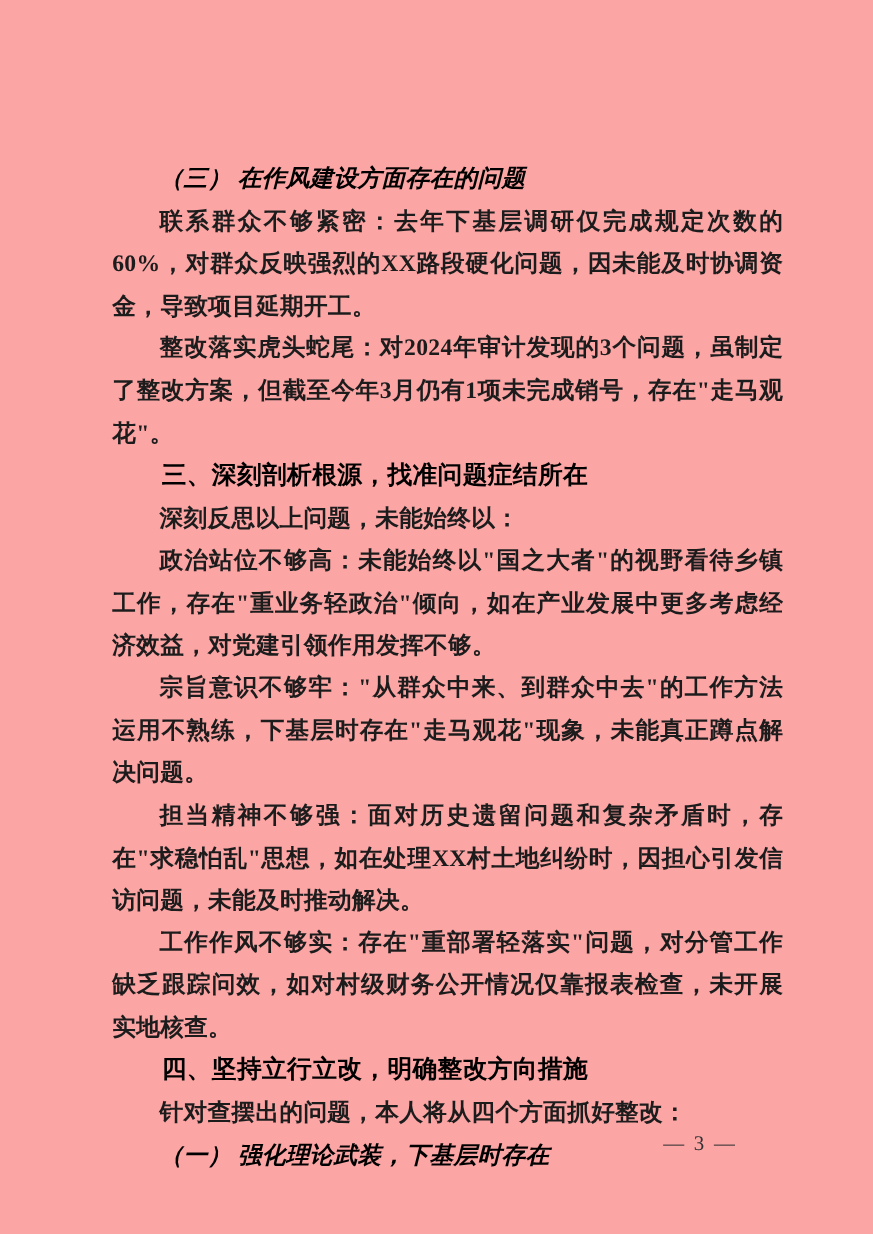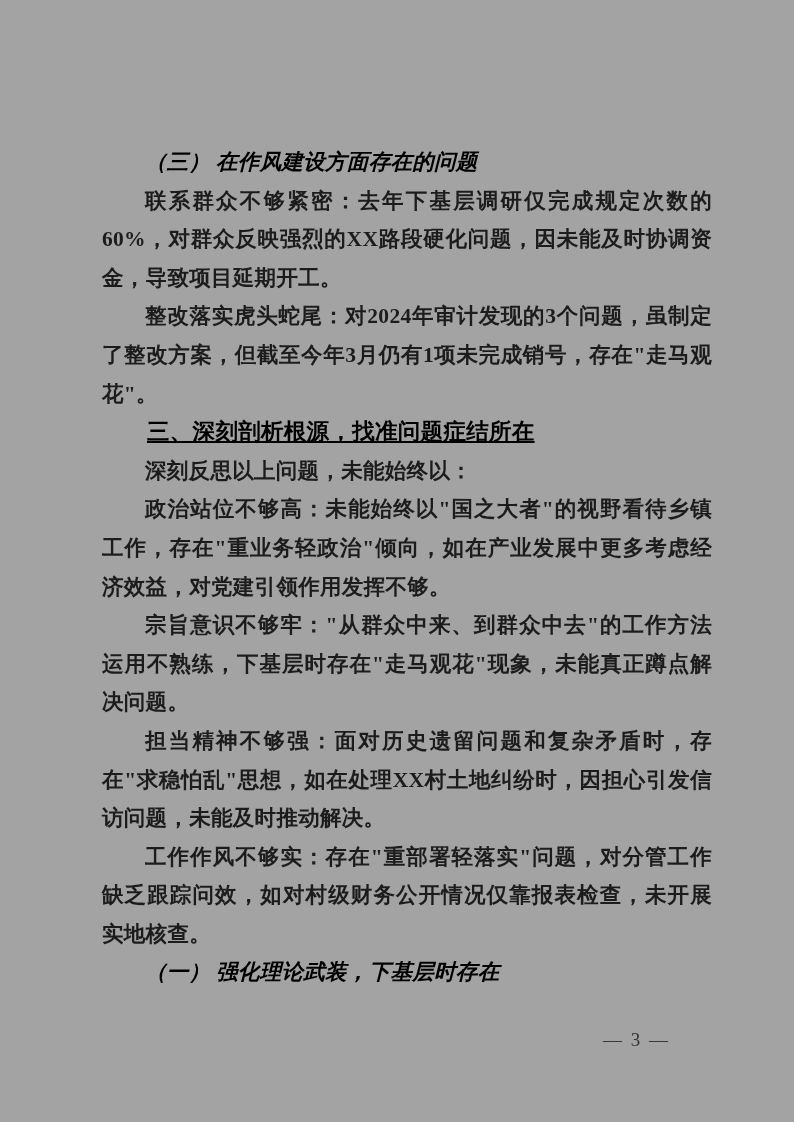--- a/index.html
+++ b/index.html
@@ -8,21 +8,21 @@
     width: 794px;
     height: 1122px;
     position: relative;
     font-family: "Liberation Serif", serif;
   }
   .page {
     position: absolute;
     left: 0; top: 0;
     width: 794px;
     height: 1122px;
-    background: #a3a3a3;
+    background: #fca5a5;
     overflow: hidden;
   }
   .content {
     position: absolute;
     left: 102px;
     top: 143px;
     width: 610px;
     color: #1c1c1c;
   }
   .content p {
@@ -39,21 +39,20 @@
     font-family: "Liberation Serif", serif;
     font-weight: 700;
   }
   
   .h-hei {
     font-family: "Liberation Sans", sans-serif;
     font-weight: 700;
     font-size: 22.5px !important;
     color: #000000;
     text-align: left;
-    text-decoration: underline;
   }
   
   .h-kai {
     font-family: "Liberation Serif", serif;
     font-style: italic;
     font-weight: 600;
     color: #000000;
     text-align: left !important;
   }
   .footer {
@@ -75,16 +74,18 @@
   <div class="content">
     <p class="h-kai">（三） 在作风建设方面存在的问题</p>
     <p class="para">联系群众不够紧密：去年下基层调研仅完成规定次数的60%，对群众反映强烈的XX路段硬化问题，因未能及时协调资金，导致项目延期开工。</p>
     <p class="para">整改落实虎头蛇尾：对2024年审计发现的3个问题，虽制定了整改方案，但截至今年3月仍有1项未完成销号，存在"走马观花"。</p>
     <p class="h-hei">三、深刻剖析根源，找准问题症结所在</p>
     <p class="para">深刻反思以上问题，未能始终以：</p>
     <p class="para">政治站位不够高：未能始终以"国之大者"的视野看待乡镇工作，存在"重业务轻政治"倾向，如在产业发展中更多考虑经济效益，对党建引领作用发挥不够。</p>
     <p class="para">宗旨意识不够牢："从群众中来、到群众中去"的工作方法运用不熟练，下基层时存在"走马观花"现象，未能真正蹲点解决问题。</p>
     <p class="para">担当精神不够强：面对历史遗留问题和复杂矛盾时，存在"求稳怕乱"思想，如在处理XX村土地纠纷时，因担心引发信访问题，未能及时推动解决。</p>
     <p class="para">工作作风不够实：存在"重部署轻落实"问题，对分管工作缺乏跟踪问效，如对村级财务公开情况仅靠报表检查，未开展实地核查。</p>
+    <p class="h-hei">四、坚持立行立改，明确整改方向措施</p>
+    <p class="para">针对查摆出的问题，本人将从四个方面抓好整改：</p>
     <p class="h-kai">（一） 强化理论武装，下基层时存在</p>
   </div>
   <div class="footer">— 3 —</div>
 </div>
 
 </body></html>

